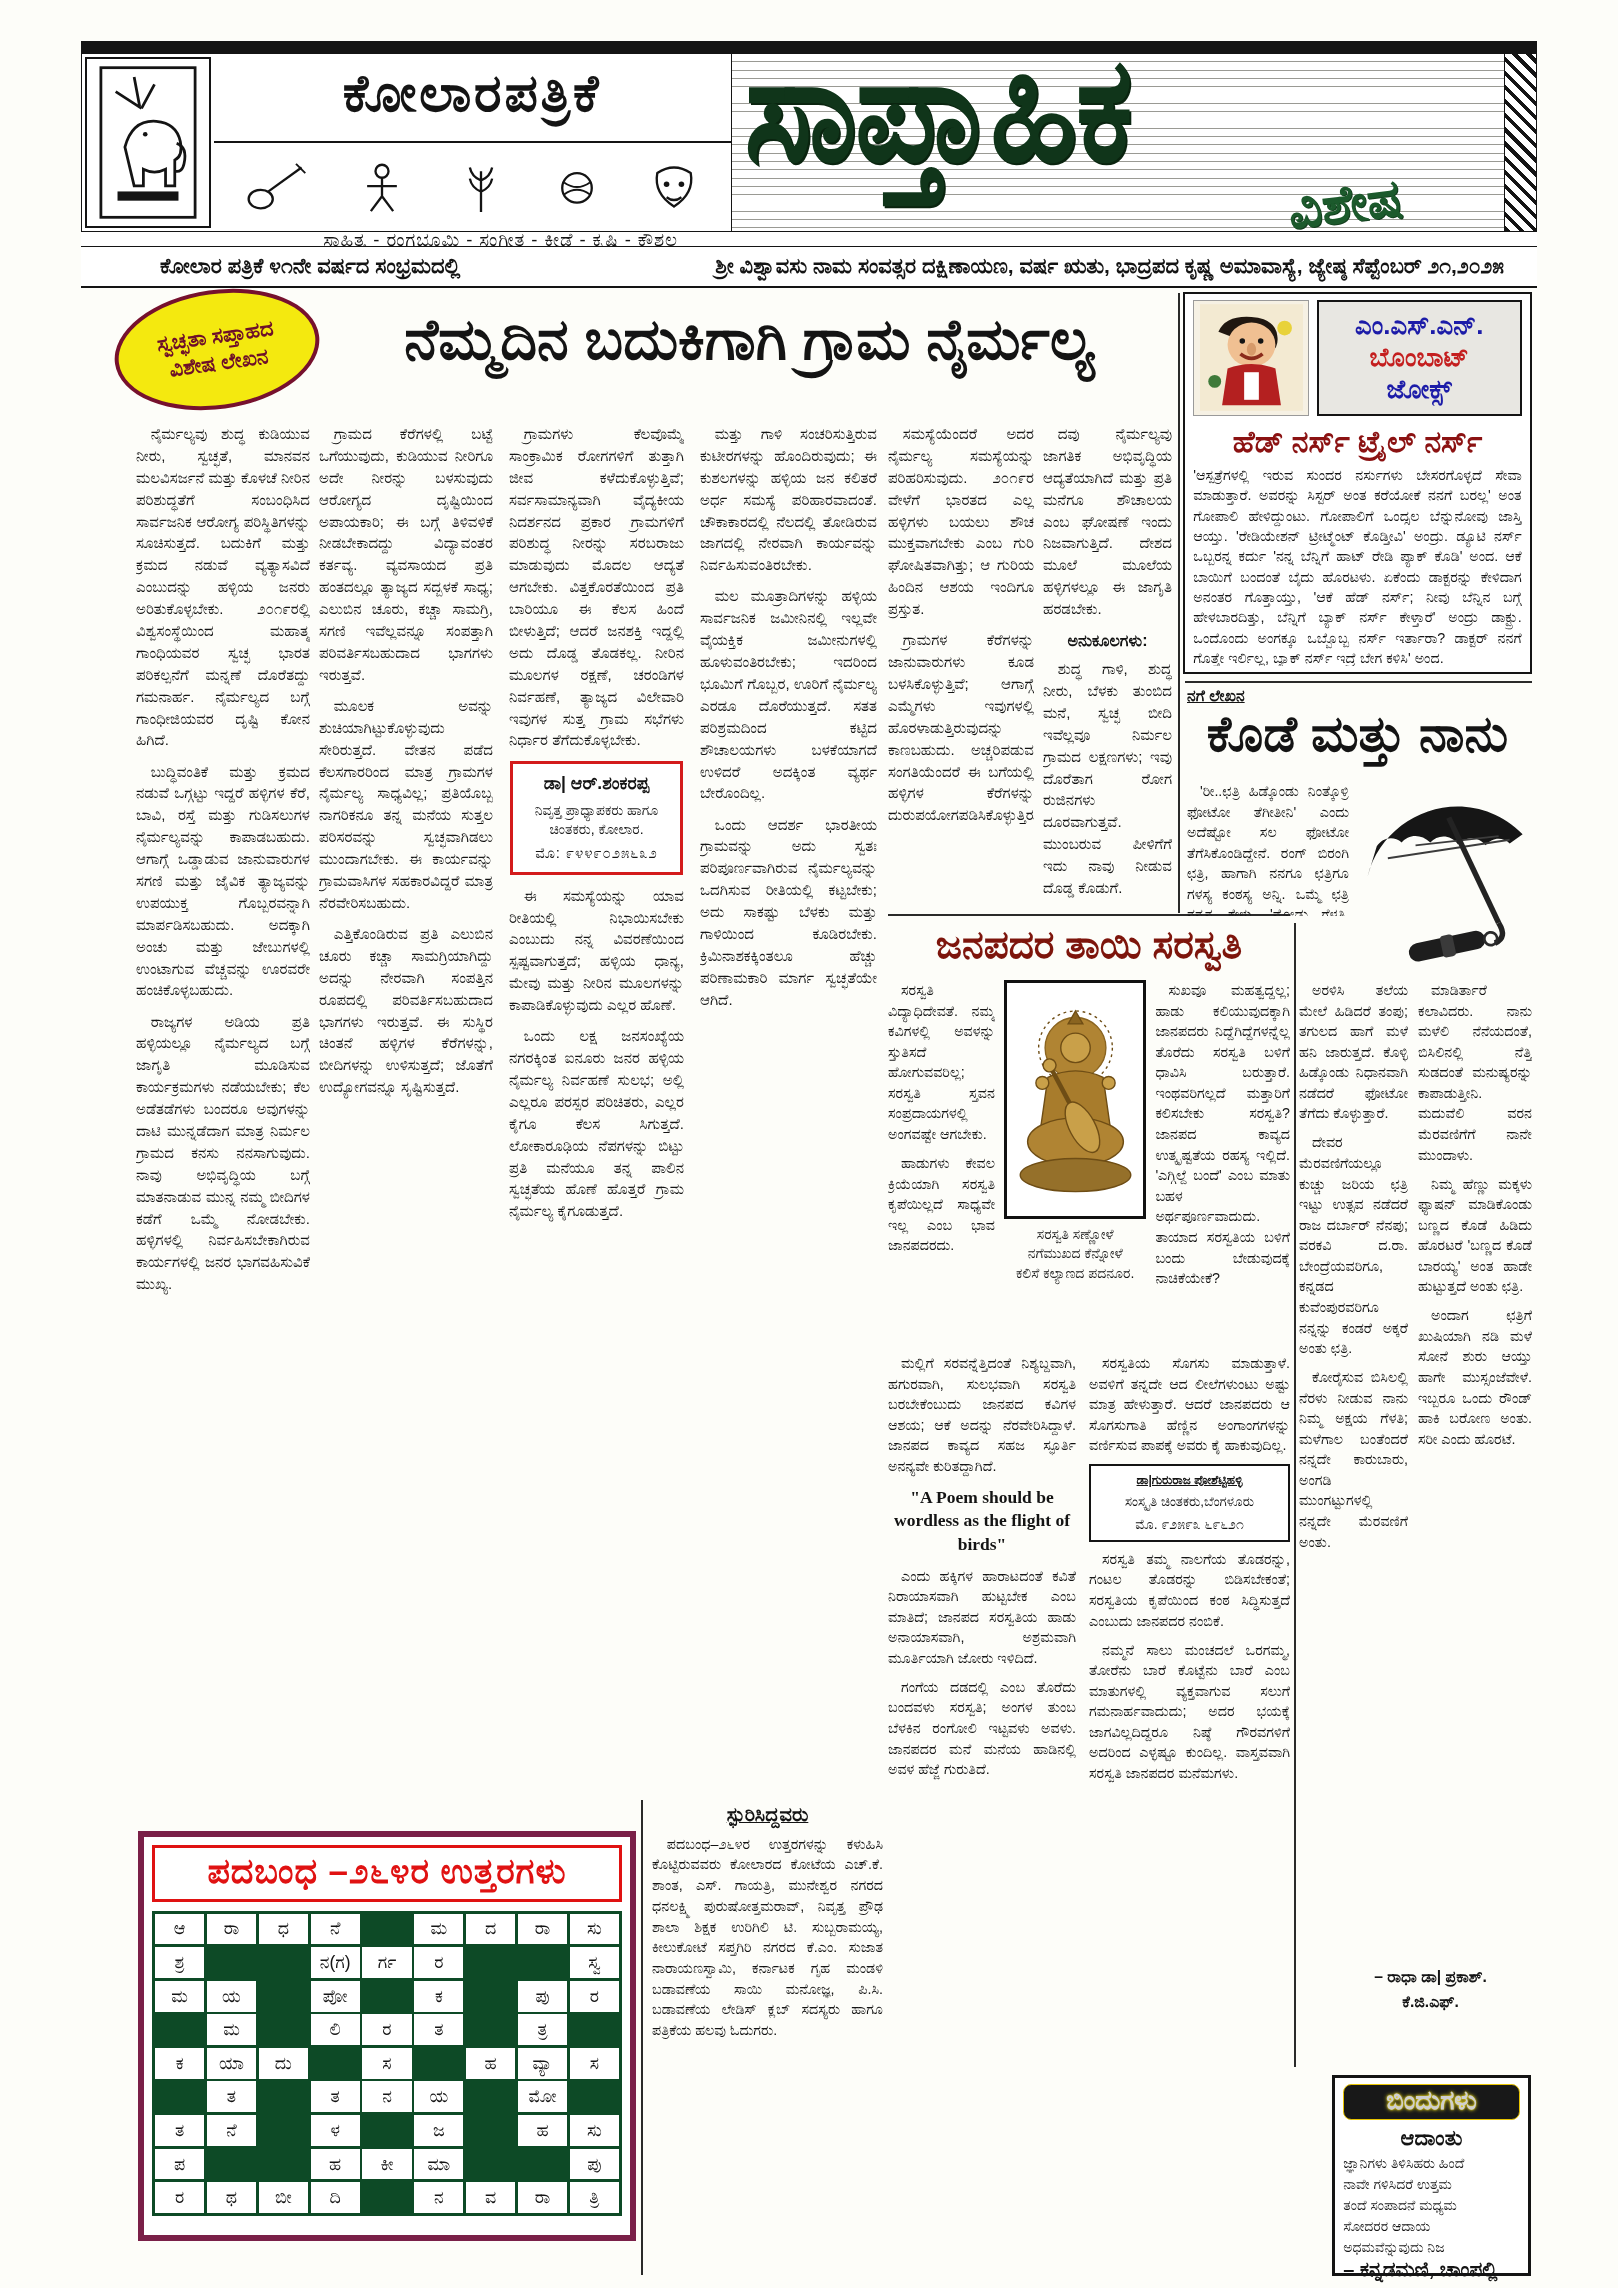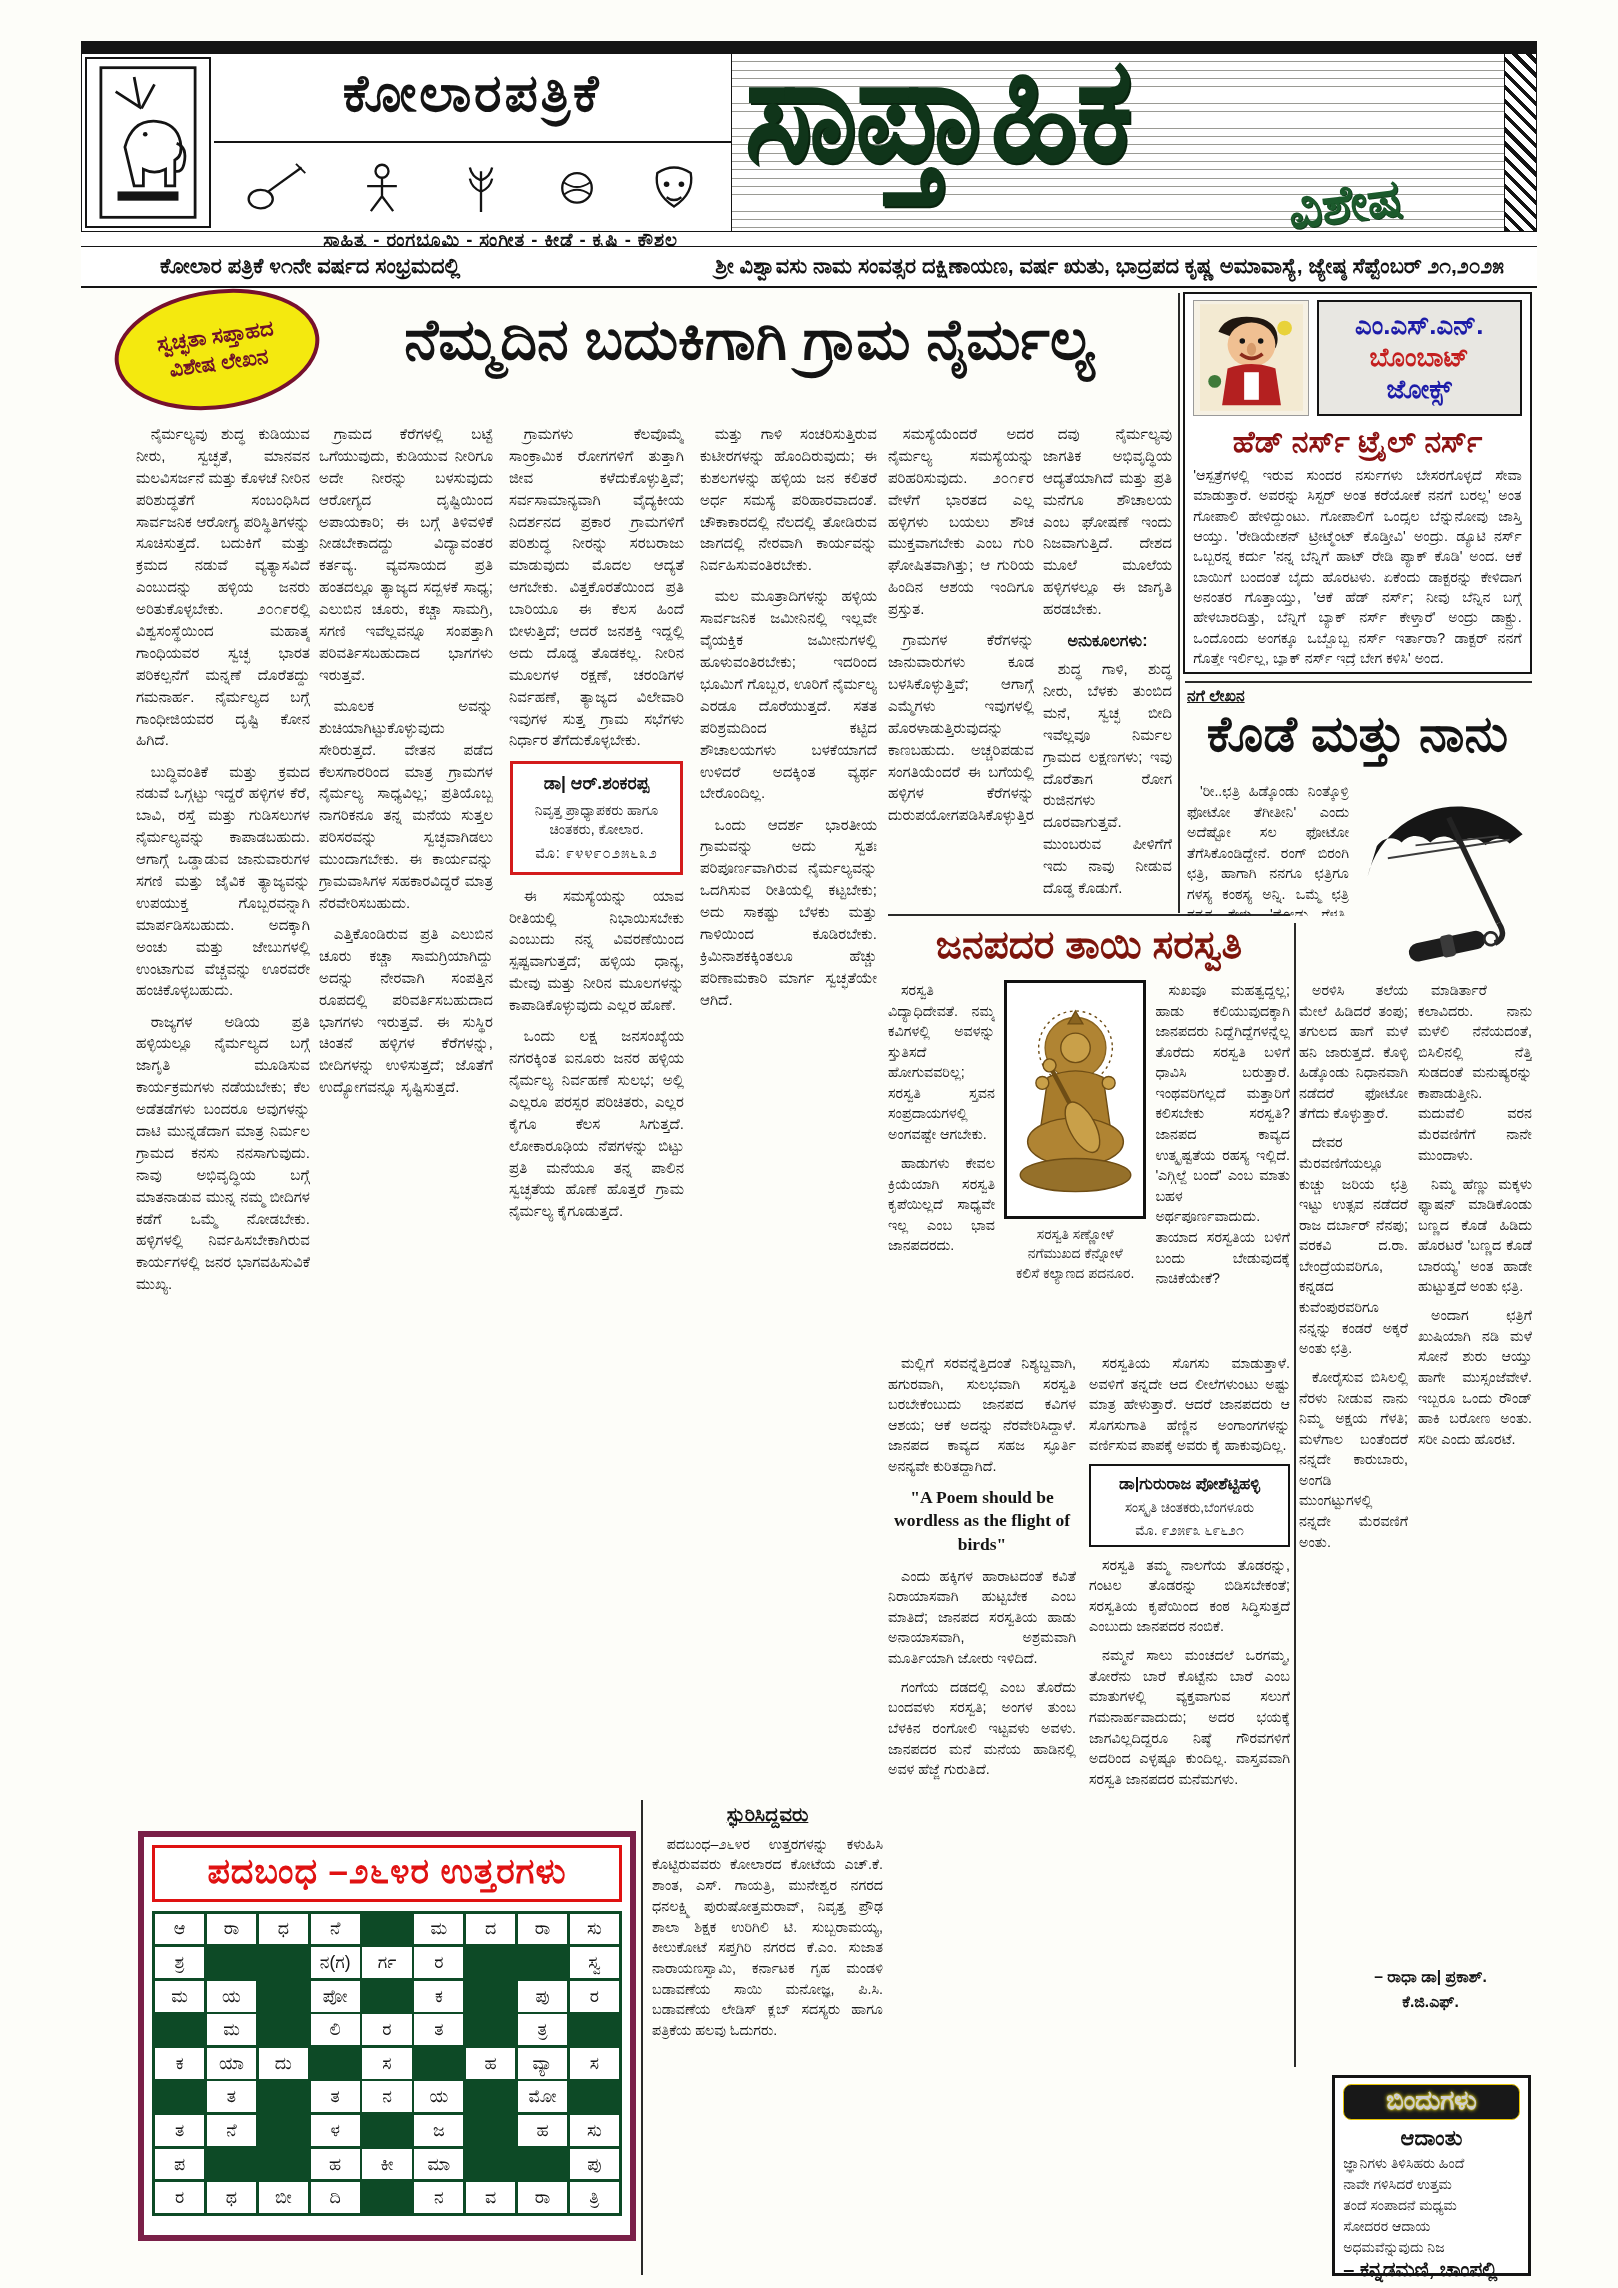--- a/index.html
+++ b/index.html
@@ -15,21 +15,21 @@
   .doodles{flex:1;border-top:2.8px solid #141414;display:flex;align-items:center;justify-content:space-around;padding:0 7.4px;}
   .mast-right{flex:1;position:relative;overflow:hidden;
       background:repeating-linear-gradient(180deg,#ffffff 0 7.4px,#9a9a94 7.4px 8.3px);}
   .weekly-word{position:absolute;left:13px;top:-16.6px;font-size:127px;font-weight:900;color:#10351a;
       transform:scaleY(1.15);letter-spacing:-1.8px;text-shadow:1.8px 1.8px 0 #0a240f;}
   .special-word{position:absolute;right:102px;bottom:-3.7px;font-size:52px;font-weight:900;color:#1c5a2c;
       transform:rotate(-7deg);text-shadow:0.9px 0.9px 0 #123c1c;}
   .mast-edge{width:31px;border-left:1.8px solid #141414;
       background:repeating-linear-gradient(45deg,#141414 0 3.7px,#ffffff 3.7px 10px);}
   .topics-line{position:absolute;left:138px;top:188px;width:563px;text-align:center;
-      font-size:18.5px;font-weight:bold;letter-spacing:0.9px;}
+      font-size:18.5px;font-weight:normal;letter-spacing:0.9px;}
   .mast-sub{position:absolute;left:0;top:205px;width:100%;box-sizing:border-box;border-top:1.8px solid #141414;
       border-bottom:2.8px solid #141414;display:flex;justify-content:space-between;
       padding:6.5px 33px 8.3px 79px;font-weight:bold;font-size:21px;background:#fff;}
   
   .badge{position:absolute;left:114px;top:290px;width:198px;height:111px;background:#f4e90f;
       border:4.6px solid #76112e;border-radius:50%;transform:rotate(-8deg);display:flex;flex-direction:column;
       justify-content:center;text-align:center;color:#6d0f2a;font-weight:900;font-size:21px;line-height:1.25;}
   .headline{position:absolute;left:325px;top:310px;width:849px;text-align:center;
       font-size:57px;font-weight:900;letter-spacing:0;line-height:1.05;}
   .col{position:absolute;font-size:15px;line-height:1.46;text-align:justify;overflow:hidden;}
@@ -72,21 +72,21 @@
   .sara-caption{margin-top:5.5px;}
   .sara-caption span{display:block;font-size:14px;line-height:1.4;}
   .sara-c2{flex:1;font-size:14.3px;}
   .sara-band2{position:absolute;left:888px;top:1353px;width:402px;height:919px;display:flex;gap:13px;overflow:hidden;}
   .sara-c3{width:188px;}
   .sara-c4{flex:1;}
   .sara-band2 .col-flow,.sara-band1 .col-flow{height:100%;}
   .quote-en{font-family:"Liberation Serif","DejaVu Serif",serif;font-weight:bold;font-size:17.5px;
       text-align:center;margin:9.2px 1.8px;line-height:1.35;}
   .guru-box{border:2.8px solid #141414;text-align:center;padding:5.5px 2.8px;margin:7.4px 0;background:#fff;}
-  .guru-name{font-weight:900;font-size:16px;}
+  .guru-name{font-weight:900;font-size:12px;text-decoration:underline;}
   .guru-role{font-size:13.4px;margin-top:2.8px;}
   .guru-phone{font-size:14px;margin-top:2.8px;}
   
   .xw{position:absolute;left:138px;top:1831px;width:498px;height:410px;box-sizing:border-box;
       border:6.5px solid #7a2048;background:#fff;padding:8.3px;}
   .xw-title{border:3.7px solid #e01212;color:#e01212;font-weight:900;font-size:35px;text-align:center;
       padding:2.8px 0 7.4px;letter-spacing:0.9px;}
   .xw-grid{margin-top:8.3px;display:grid;grid-template-columns:repeat(9,1fr);grid-auto-rows:1fr;
       gap:2.8px;background:#0d4a26;padding:2.8px;height:305px;box-sizing:border-box;}
   .xw-cell{background:#fff;display:flex;align-items:center;justify-content:center;font-size:17.5px;}

